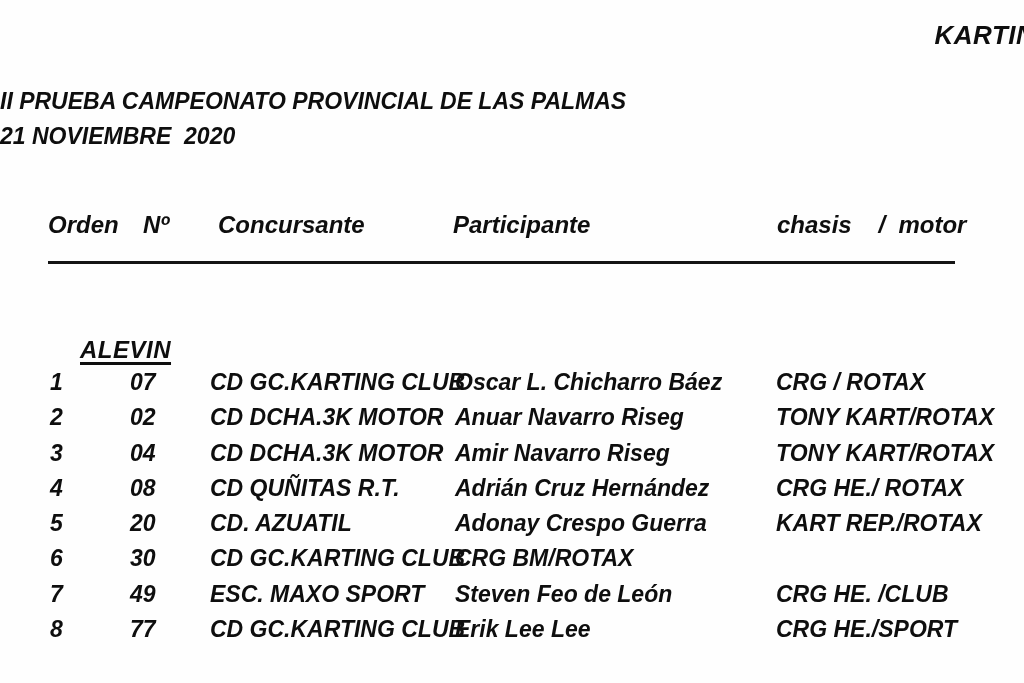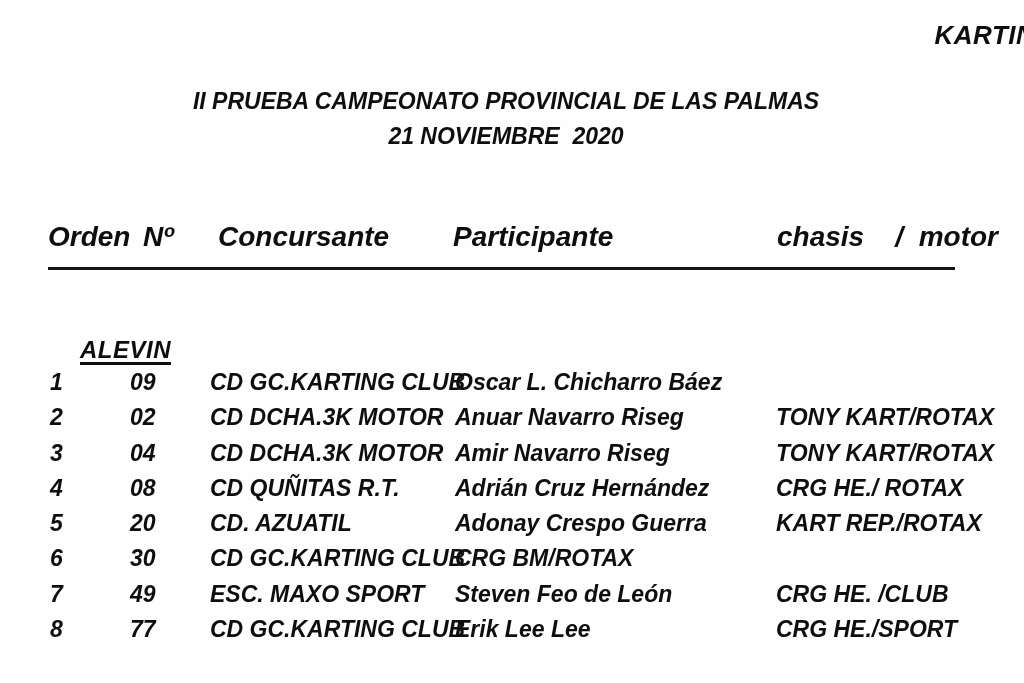--- a/index.html
+++ b/index.html
@@ -22,35 +22,35 @@
     text-align: right;
     font-size: 26px;
     letter-spacing: 0.5px;
     padding-left: 44px;
   }
   .subtitle-block {
     position: absolute;
     top: 84px;
     left: 0;
     width: 1012px;
-    text-align: center;
+    text-align: left;
     font-size: 23px;
     line-height: 35px;
   }
   .subtitle-block div { white-space: pre; }
   .thead {
     position: absolute;
-    top: 221px;
+    top: 211px;
     left: 48px;
     width: 907px;
     display: grid;
     grid-template-columns: 95px 75px 235px 324px 1fr;
-    font-size: 28px;
+    font-size: 24px;
     border-bottom: 3px solid #141414;
-    padding-bottom: 14px;
+    padding-bottom: 22px;
     white-space: pre;
   }
   .section-heading {
     position: absolute;
     top: 336px;
     left: 50px;
     font-size: 24px;
     text-decoration: underline;
     text-decoration-thickness: 2.5px;
     text-underline-offset: 4px;
@@ -91,23 +91,24 @@
     <span>Participante</span>
     <span>chasis    /  motor</span>
   </div>
 
   <div class="section-heading">ALEVIN</div>
 
   <div class="tbody">
 
     <div class="trow">
       <span>1</span>
-      <span>09</span>
+      <span>07</span>
       <span>CD GC.KARTING CLUB</span>
       <span>Oscar L. Chicharro Báez</span>
+      <span>CRG / ROTAX</span>
     </div>
 
     <div class="trow">
       <span>2</span>
       <span>02</span>
       <span>CD DCHA.3K MOTOR</span>
       <span>Anuar Navarro Riseg</span>
       <span>TONY KART/ROTAX</span>
     </div>
 

